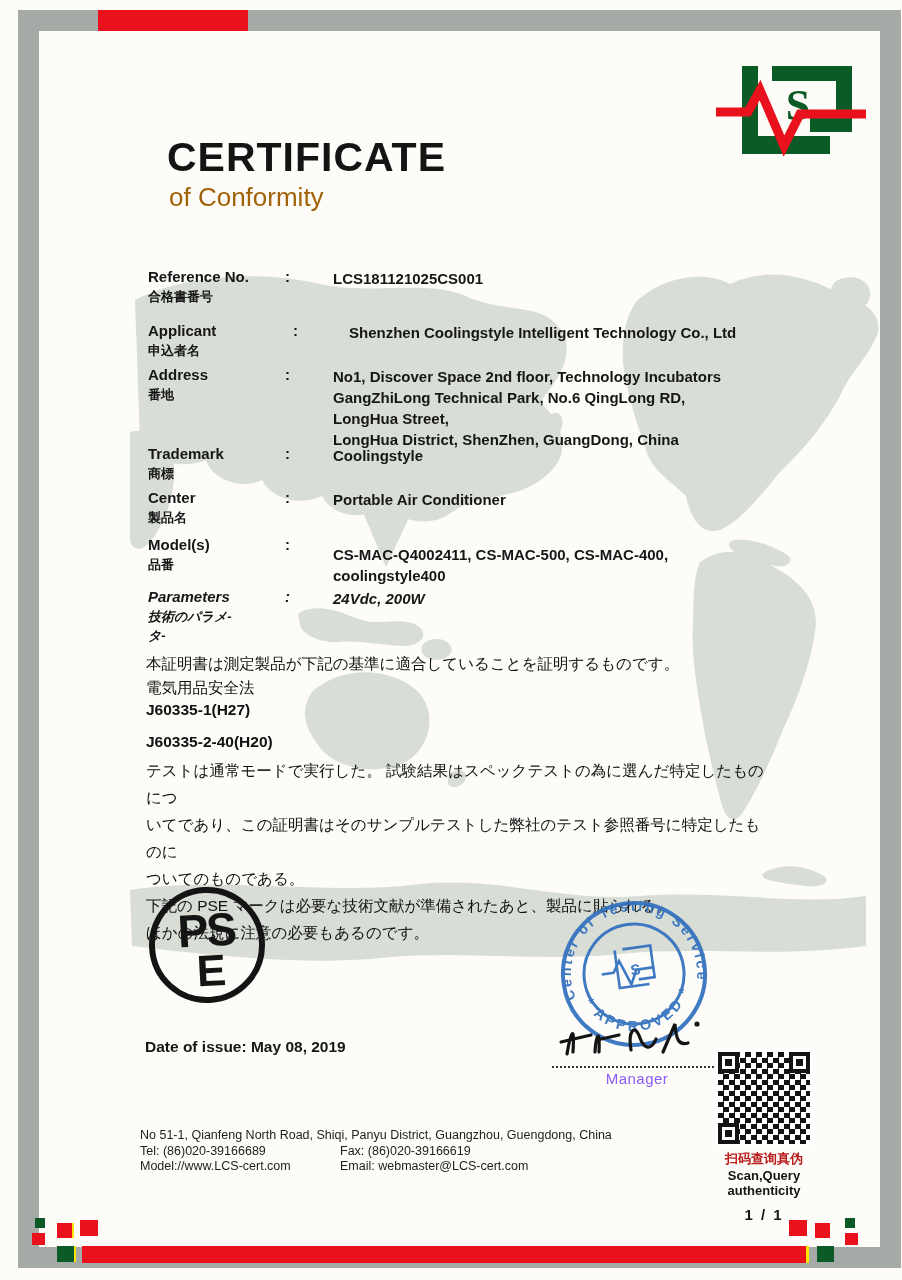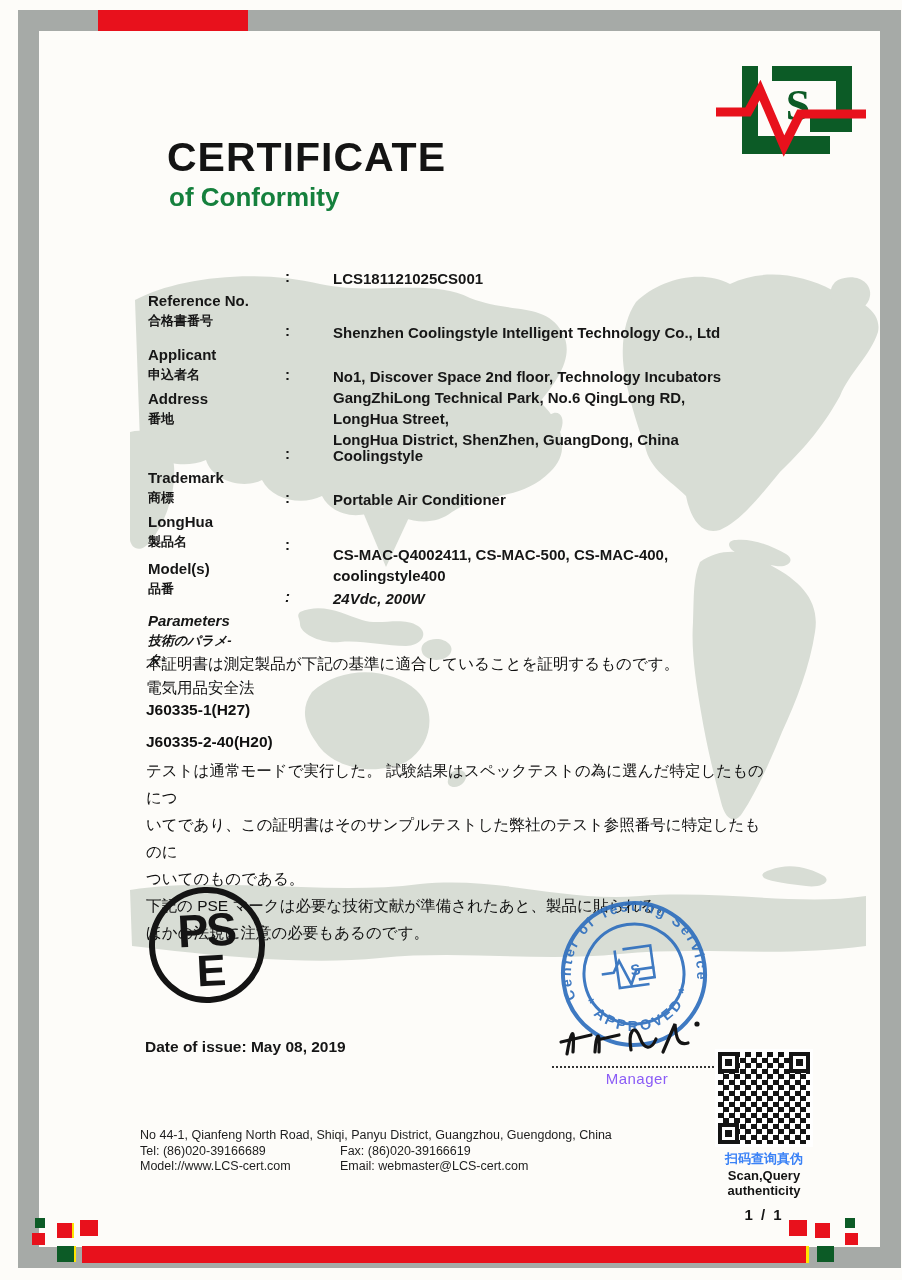--- a/index.html
+++ b/index.html
@@ -16,24 +16,24 @@
     border:21px solid #a6aaa7;box-sizing:border-box;z-index:3;pointer-events:none;
   }
   .deco{position:absolute;z-index:4;}
   
   .worldmap{position:absolute;left:0;top:0;z-index:1;}
   .content{position:absolute;inset:0;z-index:2;}
   
   .lcs-logo{position:absolute;left:714px;top:60px;width:160px;height:110px;}
   
   .title{position:absolute;left:167px;top:134px;font-size:41px;font-weight:800;letter-spacing:1px;color:#141414;}
-  .subtitle{position:absolute;left:169px;top:182px;font-size:26px;font-weight:700;color:#15803d;}
+  .subtitle{position:absolute;left:169px;top:182px;font-size:26px;font-weight:400;color:#a16207;}
   
   .row{position:absolute;left:148px;width:600px;display:grid;grid-template-columns:137px 24px 1fr;font-size:15px;}
-  .row .lbl .en{font-weight:700;margin-top:24px;}
+  .row .lbl .en{font-weight:700;}
   .row .lbl .ja{font-weight:600;font-size:13px;margin-top:2px;white-space:pre-line;line-height:19px;}
   .row .sep{font-weight:700;}
   .row .val{font-weight:700;white-space:pre-line;line-height:21px;margin-left:24px;}
   
   .jp-line{position:absolute;left:146px;font-size:15.5px;color:#111;}
   .bold{font-weight:700;}
   .notes{position:absolute;left:146px;top:757px;width:630px;font-size:15.5px;line-height:27px;white-space:pre-line;color:#111;}
   
   .pse{position:absolute;left:146px;top:884px;transform:rotate(-3deg);}
   
@@ -47,21 +47,21 @@
   .qr-wrap{position:absolute;left:705px;top:1052px;width:118px;text-align:center;}
   .qr{
     position:relative;width:92px;height:92px;margin:0 auto;
     background:
       conic-gradient(#141414 25%,#fff 0 50%,#141414 0 75%,#fff 0) 0 0/11px 11px;
     outline:3px solid #fff;
   }
   .finder{position:absolute;width:21px;height:21px;border:4px solid #141414;background:#fff;box-sizing:border-box;}
   .finder::after{content:"";position:absolute;left:3px;top:3px;width:7px;height:7px;background:#141414;}
   .f-tl{left:0;top:0;} .f-tr{right:0;top:0;} .f-bl{left:0;bottom:0;}
-  .qr-cap{font-size:13px;font-weight:700;margin-top:6px;color:#3b82f6;}
+  .qr-cap{font-size:13px;font-weight:700;margin-top:6px;color:#b91c1c;}
   .qr-cap-en{font-size:13px;font-weight:700;color:#141414;}
   .page-no{font-size:15px;font-weight:700;margin-top:8px;letter-spacing:2px;}
   
   .footer{position:absolute;left:140px;top:1128px;font-size:12.5px;line-height:15.5px;color:#1d1d1d;}
   .footer .cols{display:grid;grid-template-columns:200px auto;}
 </style>
 </head>
 <body>
 
 <div class="page">
@@ -121,21 +121,21 @@
     <div class="subtitle">of Conformity</div>
 
     <div class="row" style="top:268px;">
       <div class="lbl">
           <div class="en">Reference No.</div>
           <div class="ja" lang="ja">合格書番号</div>
         </div>
       <div class="sep">:</div>
       <div class="val">LCS181121025CS001</div>
     </div>
-    <div class="row" style="top:322px;">
+    <div class="row" style="top:322px;gap:8px;">
       <div class="lbl">
           <div class="en">Applicant</div>
           <div class="ja" lang="ja">申込者名</div>
         </div>
       <div class="sep">:</div>
       <div class="val">Shenzhen Coolingstyle Intelligent Technology Co., Ltd</div>
     </div>
     <div class="row" style="top:366px;">
       <div class="lbl">
           <div class="en">Address</div>
@@ -149,21 +149,21 @@
     <div class="row" style="top:445px;">
       <div class="lbl">
           <div class="en">Trademark</div>
           <div class="ja" lang="ja">商標</div>
         </div>
       <div class="sep">:</div>
       <div class="val">Coolingstyle</div>
     </div>
     <div class="row" style="top:489px;">
       <div class="lbl">
-          <div class="en">LongHua</div>
+          <div class="en">Center</div>
           <div class="ja" lang="ja">製品名</div>
         </div>
       <div class="sep">:</div>
       <div class="val">Portable Air Conditioner</div>
     </div>
     <div class="row" style="top:536px;">
       <div class="lbl">
           <div class="en">Model(s)</div>
           <div class="ja" lang="ja">品番</div>
         </div>
@@ -241,21 +241,21 @@
         <div class="finder f-tl"></div>
         <div class="finder f-tr"></div>
         <div class="finder f-bl"></div>
       </div>
       <div class="qr-cap" lang="zh">扫码查询真伪</div>
       <div class="qr-cap-en">Scan,Query authenticity</div>
       <div class="page-no">1 / 1</div>
     </div>
 
     <div class="footer">
-      <div>No 44-1, Qianfeng North Road, Shiqi, Panyu District, Guangzhou, Guengdong, China</div>
+      <div>No 51-1, Qianfeng North Road, Shiqi, Panyu District, Guangzhou, Guengdong, China</div>
       <div class="cols">
         <div>Tel: (86)020-39166689</div>
         <div>Fax: (86)020-39166619</div>
         <div>Model://www.LCS-cert.com</div>
         <div>Email: webmaster@LCS-cert.com</div>
       </div>
     </div>
 
   </div>
 </div>

